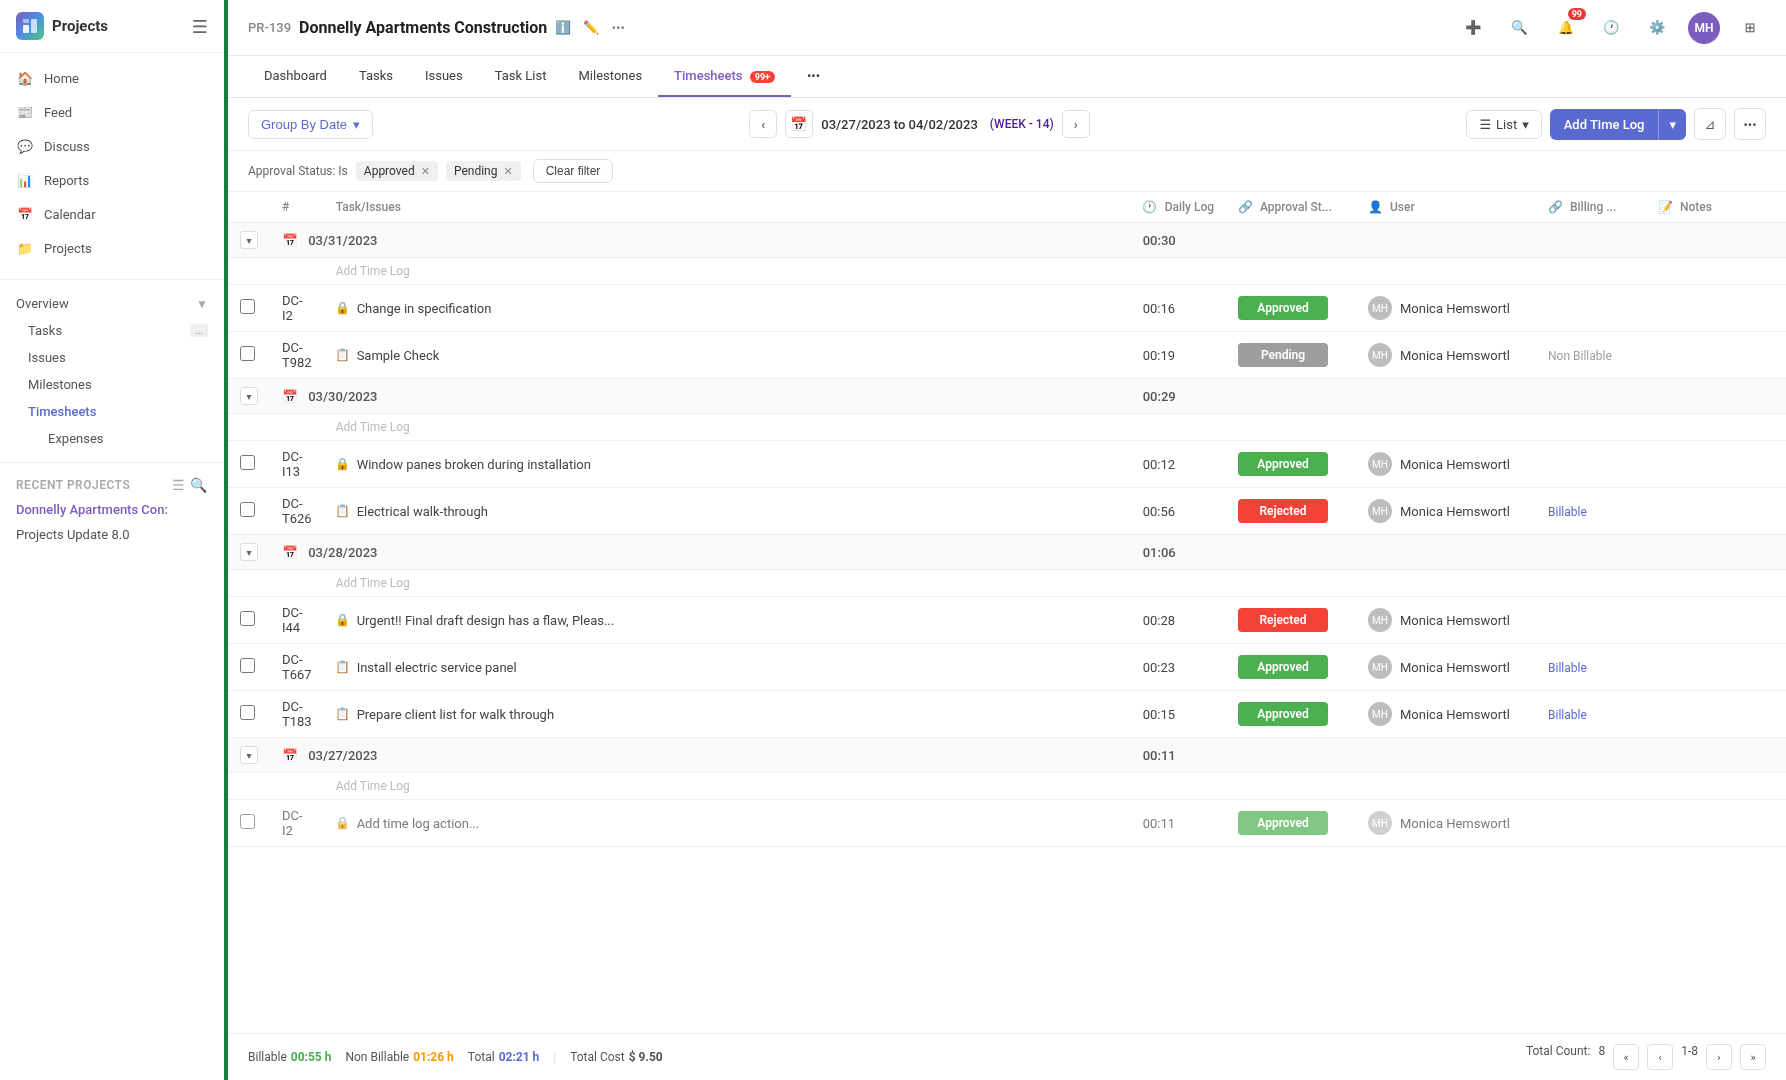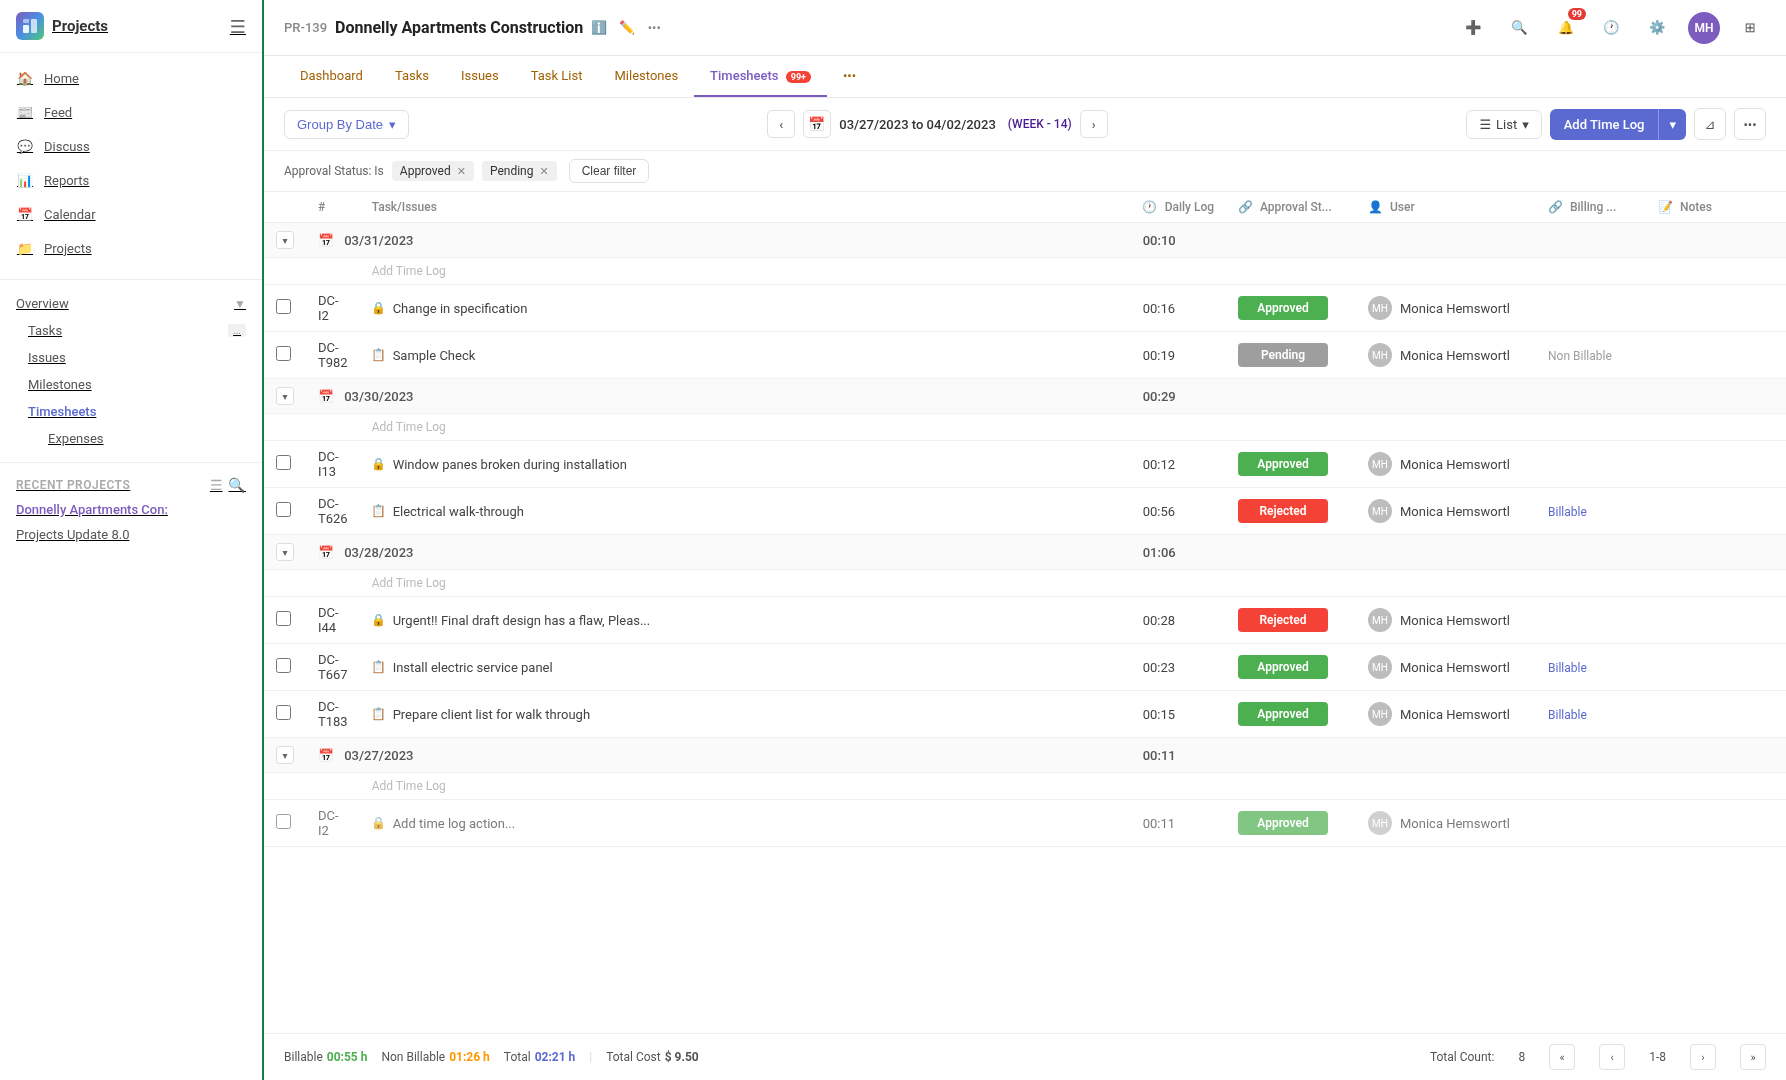--- a/index.html
+++ b/index.html
@@ -1,19 +1,19 @@
 <!DOCTYPE html>
 <html><head>
   <meta charset="utf-8">
   <style>
     * { box-sizing: border-box; margin: 0; padding: 0; }
     body { font-family: -apple-system, BlinkMacSystemFont, 'Segoe UI', Roboto, sans-serif; font-size: 13px; background: #f5f5f5; display: flex; height: 1080px; overflow: hidden; }
 
     
-    .sidebar { width: 264px; background: #fff; border-right: 2px solid #15803d; display: flex; flex-direction: column; flex-shrink: 0; text-decoration: underline; }
+    .sidebar { width: 228px; background: #fff; border-right: 4px solid #15803d; display: flex; flex-direction: column; flex-shrink: 0; }
     .sidebar-header { display: flex; align-items: center; justify-content: space-between; padding: 12px 16px; border-bottom: 1px solid #eee; }
     .sidebar-logo { display: flex; align-items: center; gap: 8px; font-weight: 700; font-size: 15px; color: #333; }
     .logo-icon { width: 28px; height: 28px; background: linear-gradient(135deg, #7c5cbf, #4a90e2, #50c878); border-radius: 6px; display: flex; align-items: center; justify-content: center; }
     .hamburger { color: #666; cursor: pointer; font-size: 18px; }
     .sidebar-nav { padding: 8px 0; }
     .nav-item { display: flex; align-items: center; gap: 10px; padding: 8px 16px; color: #555; cursor: pointer; font-size: 13px; }
     .nav-item .nav-icon { width: 18px; height: 18px; display: flex; align-items: center; justify-content: center; color: #888; }
     .sidebar-divider { height: 1px; background: #eee; margin: 6px 0; }
     .project-nav-item { display: flex; align-items: center; gap: 10px; padding: 6px 16px; color: #555; cursor: pointer; font-size: 13px; }
     .recent-projects-header { display: flex; align-items: center; justify-content: space-between; padding: 8px 16px 4px; }
@@ -31,21 +31,21 @@
     .project-title { font-size: 16px; font-weight: 700; color: #222; }
     .topbar-icons { display: flex; align-items: center; gap: 12px; color: #888; }
     .topbar-right { display: flex; align-items: center; gap: 14px; }
     .topbar-icon-btn { width: 32px; height: 32px; display: flex; align-items: center; justify-content: center; border-radius: 6px; cursor: pointer; color: #555; border: none; background: none; }
     .avatar { width: 32px; height: 32px; border-radius: 50%; background: #7c5cbf; color: #fff; display: flex; align-items: center; justify-content: center; font-size: 12px; font-weight: 600; cursor: pointer; overflow: hidden; }
     .notif-badge { position: relative; }
     .badge { position: absolute; top: -4px; right: -4px; background: #e53935; color: #fff; border-radius: 8px; font-size: 9px; padding: 1px 4px; font-weight: 700; }
 
     
     .tabbar { background: #fff; border-bottom: 1px solid #e8e8e8; padding: 0 20px; display: flex; align-items: center; gap: 0; }
-    .tab { padding: 12px 16px; color: #a16207; cursor: pointer; font-size: 13px; border-bottom: 2px solid transparent; white-space: nowrap; }
+    .tab { padding: 12px 16px; color: #404040; cursor: pointer; font-size: 13px; border-bottom: 2px solid transparent; white-space: nowrap; }
     .tab.active { color: #7c5cbf; border-bottom: 2px solid #7c5cbf; font-weight: 500; }
     .tab-badge { background: #f44336; color: #fff; border-radius: 10px; font-size: 9px; padding: 1px 5px; margin-left: 4px; font-weight: 700; }
 
     
     .content { flex: 1; overflow: hidden; display: flex; flex-direction: column; background: #fff; }
 
     
     .toolbar { padding: 10px 20px; display: flex; align-items: center; justify-content: space-between; border-bottom: 1px solid #eee; }
     .toolbar-left { display: flex; align-items: center; gap: 10px; }
     .group-by-btn { display: flex; align-items: center; gap: 6px; padding: 6px 12px; border: 1px solid #e0e0e0; border-radius: 6px; cursor: pointer; color: #5b6ad0; font-size: 13px; font-weight: 500; background: #fff; }
@@ -106,21 +106,21 @@
     .open-details-link { color: #5b6ad0; font-size: 11px; display: flex; align-items: center; gap: 3px; margin-left: 8px; opacity: 0; }
 
     
     .footer { padding: 10px 20px; border-top: 1px solid #eee; background: #fff; display: flex; align-items: center; justify-content: space-between; font-size: 12px; color: #555; }
     .footer-left { display: flex; align-items: center; gap: 14px; }
     .footer-item { display: flex; align-items: center; gap: 4px; }
     .footer-value { font-weight: 700; }
     .billable-val { color: #4caf50; }
     .nonbillable-val { color: #ff9800; }
     .total-val { color: #5b6ad0; }
-    .footer-right { display: flex; align-items: center; gap: 24px; }
+    .footer-right { display: flex; gap: 8px; }
     .page-nav-btn { width: 26px; height: 26px; border: 1px solid #e0e0e0; border-radius: 4px; display: flex; align-items: center; justify-content: center; cursor: pointer; color: #555; background: #fff; font-size: 11px; }
 
     
     .col-collapse { width: 40px; }
     .col-num { width: 40px; }
     .col-daily { width: 90px; }
     .col-approval { width: 130px; }
     .col-user { width: 180px; }
     .col-billing { width: 110px; }
     .col-notes { width: 100px; }
@@ -334,21 +334,21 @@
           <tr class="date-row">
             <td colspan="1">
               <div class="collapse-btn">▾</div>
             </td>
             <td colspan="2">
               <div class="date-cell">
                 <span class="calendar-icon">📅</span>
                 <span>03/31/2023</span>
               </div>
             </td>
-            <td>00:10</td>
+            <td>00:30</td>
             <td colspan="5"></td>
           </tr>
           <tr class="add-row">
             <td colspan="2"></td>
             <td style="color:#bbb;cursor:pointer;">Add Time Log</td>
             <td colspan="6"></td>
           </tr>
 
           <tr>
             <td>

